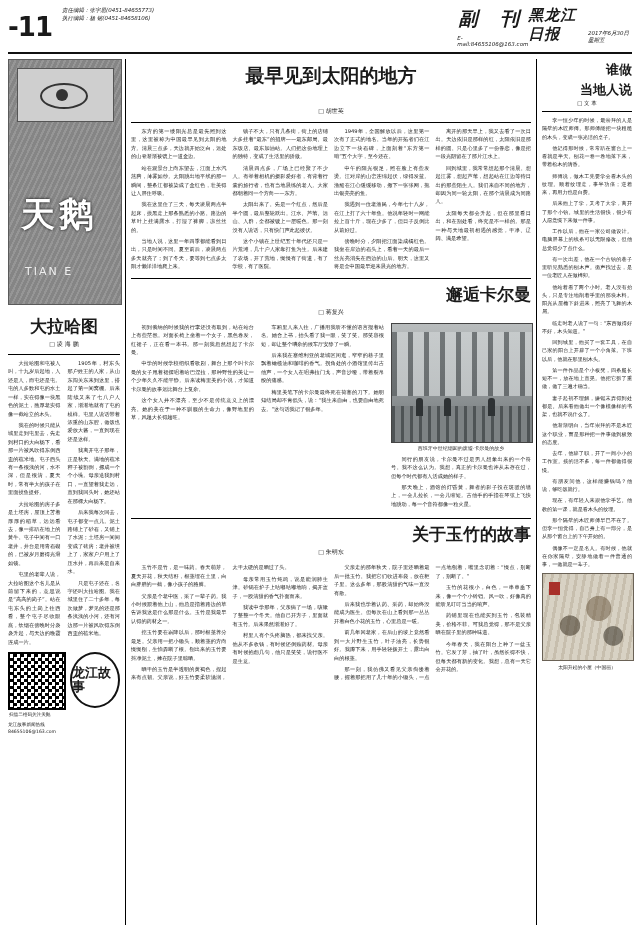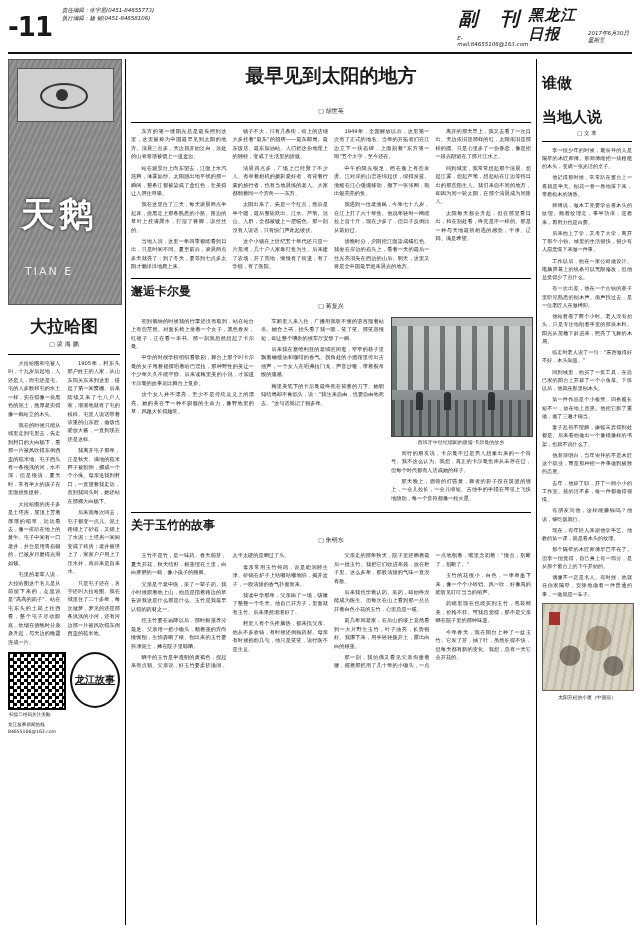--- a/index.html
+++ b/index.html
@@ -47,43 +47,43 @@
 
   .ptext{font-size:5.2px;line-height:1.62;text-align:justify;text-justify:inter-ideograph;color:#222;}
   .ptext p{margin:0 0 3px;text-indent:2em;}
 
   .qr-area{margin-top:6px;display:flex;align-items:flex-start;gap:4px;}
   .qr{width:54px;height:54px;background:
      repeating-conic-gradient(#000 0% 25%, #fff 0% 50%) 0 0/7px 7px;
      border:2px solid #000;}
   .qr-cap{font-size:4.6px;line-height:1.4;width:56px;padding-top:2px;}
   .seal{width:52px;height:52px;border:2px solid #111;border-radius:50%;display:flex;flex-direction:column;
-     align-items:center;justify-content:center;font-size:10px;font-weight:bold;line-height:1.05;
-     font-family:"DejaVu Serif","Liberation Serif",serif;text-decoration:underline;}
+     align-items:center;justify-content:center;font-size:13px;font-weight:bold;line-height:1.05;
+     font-family:"DejaVu Serif","Liberation Serif",serif;}
   .left-foot{font-size:4.6px;margin-top:4px;line-height:1.5;}
 
   
   .lead-title{font-size:19px;font-weight:bold;text-align:center;margin:4px 0 18px;font-family:"DejaVu Serif","Liberation Serif",serif;}
   .lead-by{font-size:6px;text-align:center;margin-bottom:6px;}
   .cols2{column-count:2;column-gap:7px;}
   .cols4{column-count:4;column-gap:6px;}
   .mid-rule2{height:1px;background:#000;margin:7px 0 4px;}
-  .sec-title{font-size:12px;font-weight:bold;text-align:left;margin:0 0 2px;font-family:"DejaVu Serif","Liberation Serif",serif;}
+  .sec-title{font-size:17px;font-weight:bold;text-align:right;margin:0 0 2px;font-family:"DejaVu Serif","Liberation Serif",serif;}
 
   .photo{width:100%;height:118px;background:#9aa0a2;border:1px solid #444;position:relative;overflow:hidden;}
   .photo .sky{position:absolute;inset:0;background:linear-gradient(#b9bdbe,#8e9395 60%,#6f7577);}
   .photo .beams{position:absolute;top:8px;left:0;right:0;height:64px;
      background:repeating-linear-gradient(90deg,#5c6163 0 5px,#cdd1d2 5px 16px);opacity:.75;}
   .photo .floor{position:absolute;bottom:0;left:0;right:0;height:36px;
      background:repeating-linear-gradient(90deg,#4e5355 0 3px,#7d8284 3px 9px);}
   .photo .fig{position:absolute;bottom:26px;width:7px;height:18px;background:#2e3234;border-radius:3px 3px 0 0;}
   .photo-cap{font-size:5px;text-align:center;margin-top:2px;color:#333;}
 
   
-  .r-title{font-size:15px;font-weight:bold;text-align:left;line-height:1.35;margin:14px 0 2px;
+  .r-title{font-size:13px;font-weight:bold;text-align:right;line-height:1.35;margin:2px 0 2px;
      font-family:"DejaVu Serif","Liberation Serif",serif;}
   .r-by{font-size:5.5px;text-align:center;margin-bottom:4px;}
   .rtext{font-size:5.1px;line-height:1.62;text-align:justify;color:#222;}
   .rtext p{margin:0 0 3px;text-indent:2em;}
   .r-pic{width:100%;height:86px;background:#d8d2c4;border:1px solid #6a6256;margin-top:5px;position:relative;overflow:hidden;}
   .r-pic .ink{position:absolute;inset:0;background:
      radial-gradient(circle at 30% 60%, rgba(60,50,35,.55) 0 12%, transparent 13%),
      radial-gradient(circle at 62% 40%, rgba(90,70,45,.45) 0 16%, transparent 17%),
      radial-gradient(circle at 78% 72%, rgba(40,35,25,.5) 0 10%, transparent 11%),
      repeating-linear-gradient(100deg, rgba(120,100,70,.18) 0 3px, transparent 3px 8px);}

